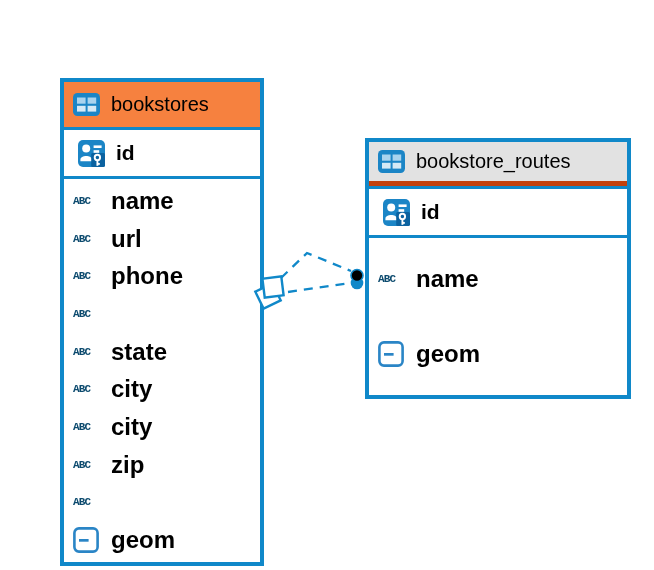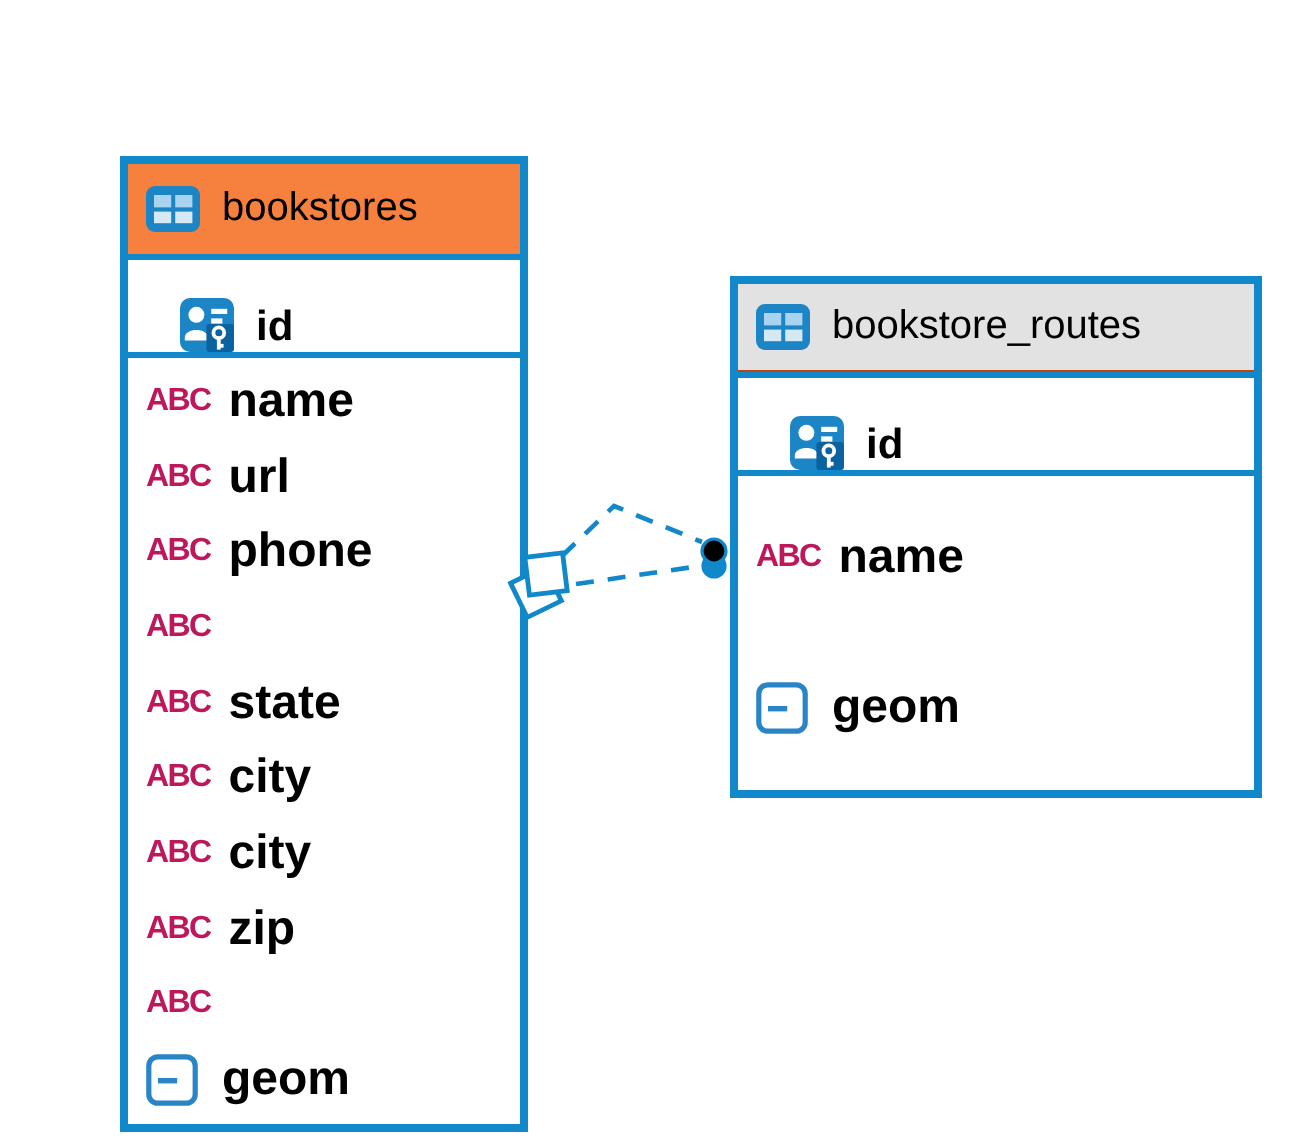--- a/index.html
+++ b/index.html
@@ -12,37 +12,37 @@
   .entity{
     position:absolute;box-sizing:border-box;
     border:4px solid #1088c9;background:#fff;
     display:flex;flex-direction:column;
   }
   .entity-header{
     flex:0 0 45px;display:flex;align-items:center;gap:9px;
     padding:0 9px;box-sizing:border-box;
   }
   .entity-header.orange{background:#f6813f;}
-  .entity-header.gray{background:#e2e2e2;border-bottom:1px solid #c2410c;}
+  .entity-header.gray{background:#e2e2e2;border-bottom:5px solid #c2410c;}
   .entity-title{font-size:20px;font-weight:400;color:#000;white-space:nowrap;}
   .sep{flex:0 0 3px;background:#1088c9;}
   .id-row{
-    flex:0 0 46px;display:flex;align-items:flex-end;gap:9px;
-    padding:0 26px;background:#fff;
+    flex:0 0 46px;display:flex;align-items:center;gap:9px;
+    padding:0 14px;background:#fff;
   }
   .id-label{font-size:21px;font-weight:700;}
   .cols{flex:1;display:flex;flex-direction:column;padding:3px 0;}
   .col-row{
     flex:1;display:flex;align-items:center;gap:9px;padding:0 9px;
   }
   .col-label{font-size:24px;font-weight:700;white-space:nowrap;text-align:center;}
   .icon-slot{flex:0 0 29px;display:flex;align-items:center;justify-content:flex-start;}
   .abc{
-    font-family:Liberation Sans, sans-serif;
-    font-size:16px;font-weight:800;color:#be185d;letter-spacing:-0.8px;
+    font-family:Liberation Mono, monospace;
+    font-size:11px;font-weight:800;color:#0c4a6e;letter-spacing:-0.8px;
   }
   .overlay{
     position:absolute;left:0;top:0;width:654px;height:570px;
     pointer-events:none;z-index:5;
   }
 </style>
 </head>
 <body>
 
 <svg width="0" height="0" style="position:absolute">

